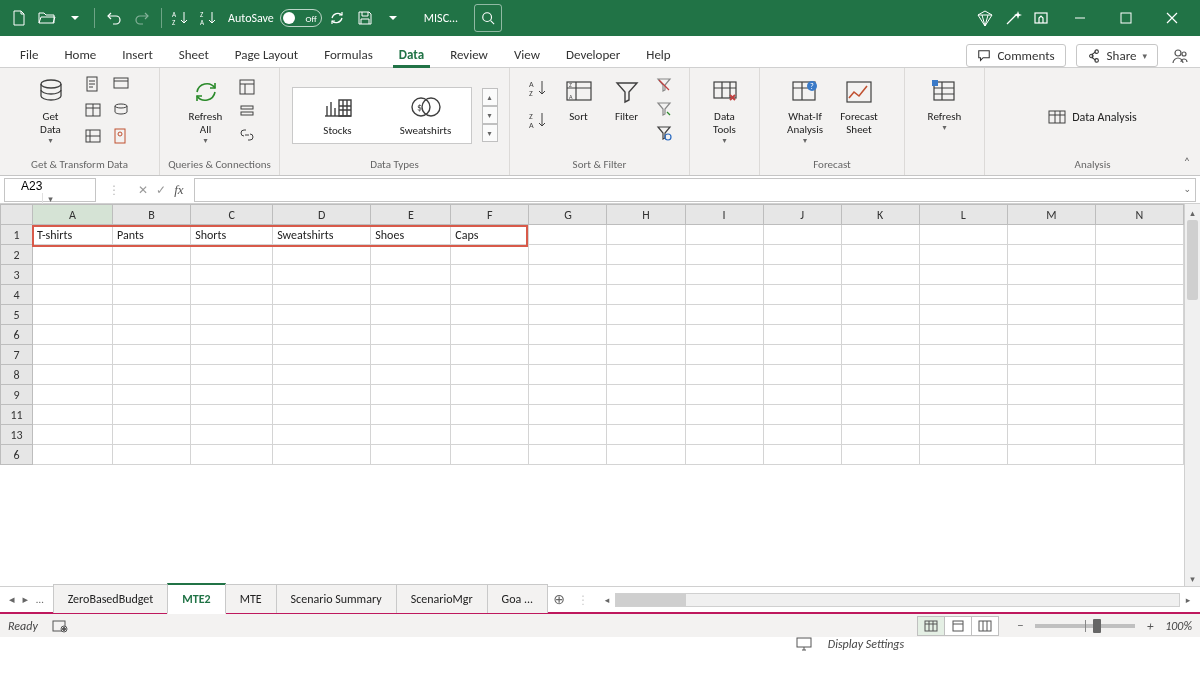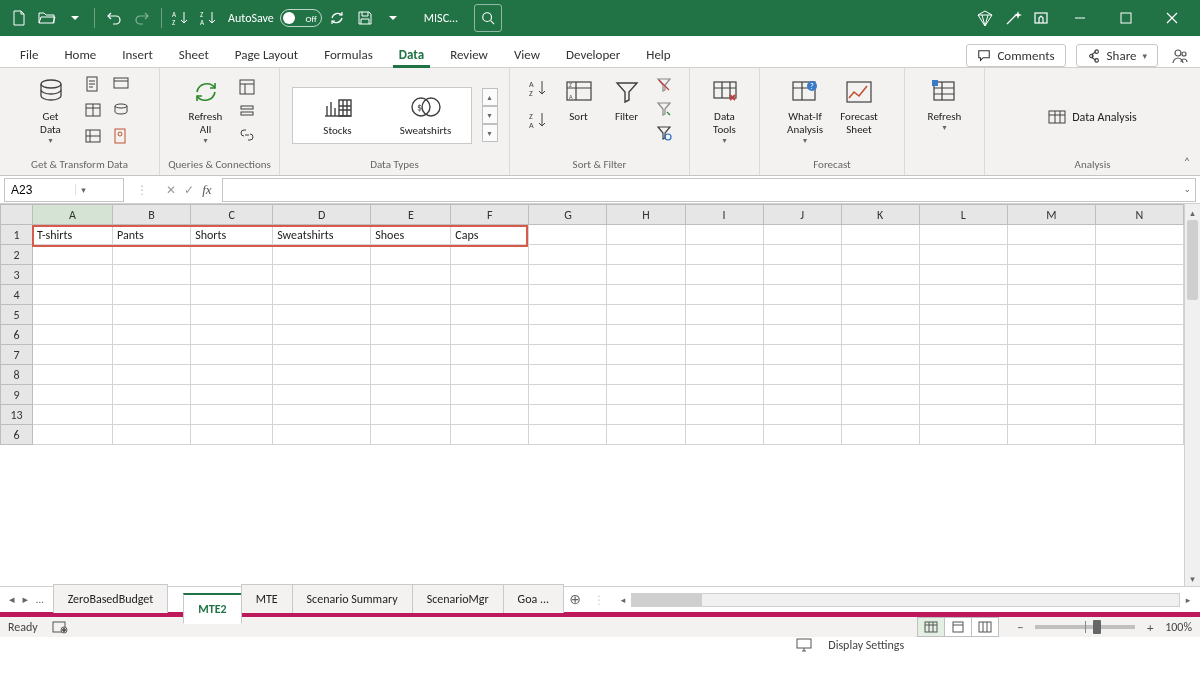--- a/index.html
+++ b/index.html
@@ -129,22 +129,22 @@
     position:absolute; right:4px; bottom:4px; width:18px; height:18px;
     display:flex; align-items:center; justify-content:center; cursor:pointer; color:#666;
   }
 
   
   .fxbar {
     height:28px; display:flex; align-items:center; border-bottom:1px solid #d0d0d0;
     background:#fff;
   }
   .namebox {
-    width:120px; height:24px; border:1px solid #c5c5c5; margin:2px 4px;
-    display:flex; align-items:center; position:relative; font-size:12px;
+    width:92px; height:24px; border:1px solid #c5c5c5; margin:2px 4px;
+    display:flex; align-items:center; position:relative; font-size:12px;flex-direction:column;
   }
   .namebox input { border:none; outline:none; width:70px; padding:0 6px; font-size:12px;}
   .namebox .dd { width:16px; text-align:center; color:#666; font-size:9px; border-left:1px solid #e0e0e0;}
   .fxctrl { display:flex; align-items:center; gap:8px; padding:0 10px; color:#999;}
   .fxctrl .fx { font-style:italic; font-family:serif; color:#555; font-size:13px;}
   .fxinput { flex:1; height:24px; border:1px solid #c5c5c5; margin:2px 4px 2px 0; position:relative;}
   .fxinput input { border:none; outline:none; width:calc(100% - 20px); height:100%; padding:0 6px; font-size:12px;}
   .fxinput .expand { position:absolute; right:4px; top:4px; font-size:9px; color:#666; cursor:pointer;}
   .vgrip { width:28px; display:flex; align-items:center; justify-content:center; color:#bbb;}
 
@@ -190,33 +190,33 @@
   .tabbar .nav { display:flex; align-items:center; gap:2px; padding:0 6px; color:#666;}
   .tabbar .nav span { cursor:pointer; font-size:11px; padding:2px 3px; }
   .tabbar .tabs { display:flex; align-items:flex-end; }
   .tabbar .stab {
     padding:7px 14px; font-size:12px; border:1px solid #c9c9c9; border-bottom:none;
     background:#f3f2f1; margin-right:-1px; cursor:pointer; position:relative; top:1px;
     white-space:nowrap;
   }
   .tabbar .stab.active {
     background:#fff; color:var(--excel-green); font-weight:600; border-bottom:1px solid #fff;
-    border-top:2px solid var(--excel-green); top:12px;margin-left:16px;
+    border-top:2px solid var(--excel-green); top:2px;
   }
   .tabbar .add { width:24px; display:flex; align-items:center; justify-content:center; color:#666; font-size:14px; cursor:pointer;}
   .tabbar .grip { color:#ccc; padding:0 6px; display:flex; align-items:center;}
   .tabbar .hscroll { flex:1; display:flex; align-items:center; padding:0 4px;}
   .tabbar .hscroll .tr { flex:1; height:14px; background:#f0f0f0; border:1px solid #d0d0d0; position:relative;}
   .tabbar .hscroll .th { position:absolute; left:0; top:0; bottom:0; width:70px; background:#cfcfcf;}
   .tabbar .hscroll .ar { width:16px; text-align:center; color:#666; font-size:9px; cursor:pointer;}
 
   
   .status {
-    height:25px; background:var(--status-bg); border-top:5px solid #be185d;
-    display:flex; align-items:center; font-size:12px; color:#444; padding:0 8px; gap:14px;
+    height:25px; background:var(--status-bg); border-top:2px solid #be185d;
+    display:flex; align-items:center; font-size:12px; color:#444; padding:0 8px; gap:14px;font-style:italic;
   }
   .status .spacer { flex:1; }
   .status .viewbtns { display:flex; gap:0; }
   .status .vb { width:28px; height:20px; border:1px solid #c0c0c0; background:#fff; display:flex; align-items:center; justify-content:center; cursor:pointer; margin-left:-1px;}
   .status .vb.active { background:#e4efe4; }
   .status .zoom { display:flex; align-items:center; gap:8px; }
   .status .zoom .slider { width:100px; height:4px; background:#c0c0c0; position:relative; }
   .status .zoom .slider::before { content:""; position:absolute; left:50%; top:-4px; width:1px; height:12px; background:#888;}
   .status .zoom .knob { position:absolute; left:58px; top:-5px; width:8px; height:14px; background:#666; border-radius:1px;}
   .status .zoom .pm { cursor:pointer; font-size:13px; color:#555; width:14px; text-align:center;}
@@ -862,20 +862,37 @@
             <td></td>
             <td></td>
             <td></td>
             <td></td>
             <td></td>
             <td></td>
             <td></td>
             <td></td>
           </tr>
       <tr>
+            <th class="row">11</th>
+            <td></td>
+            <td></td>
+            <td></td>
+            <td></td>
+            <td></td>
+            <td></td>
+            <td></td>
+            <td></td>
+            <td></td>
+            <td></td>
+            <td></td>
+            <td></td>
+            <td></td>
+            <td></td>
+          </tr>
+      <tr>
             <th class="row">13</th>
             <td></td>
             <td></td>
             <td></td>
             <td></td>
             <td></td>
             <td></td>
             <td></td>
             <td></td>
             <td></td>

